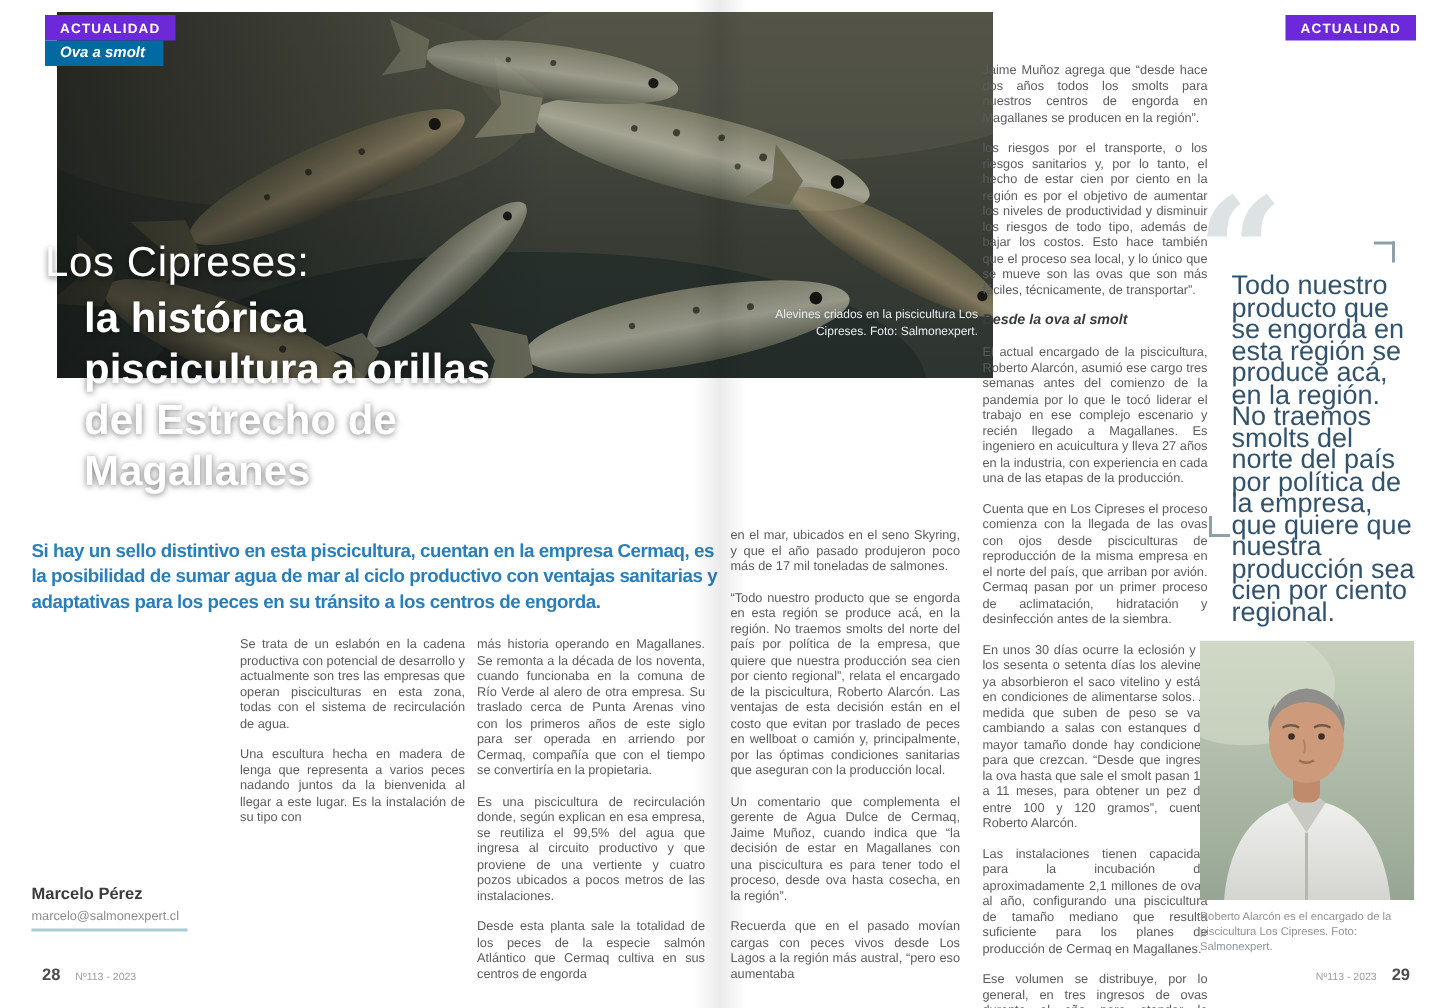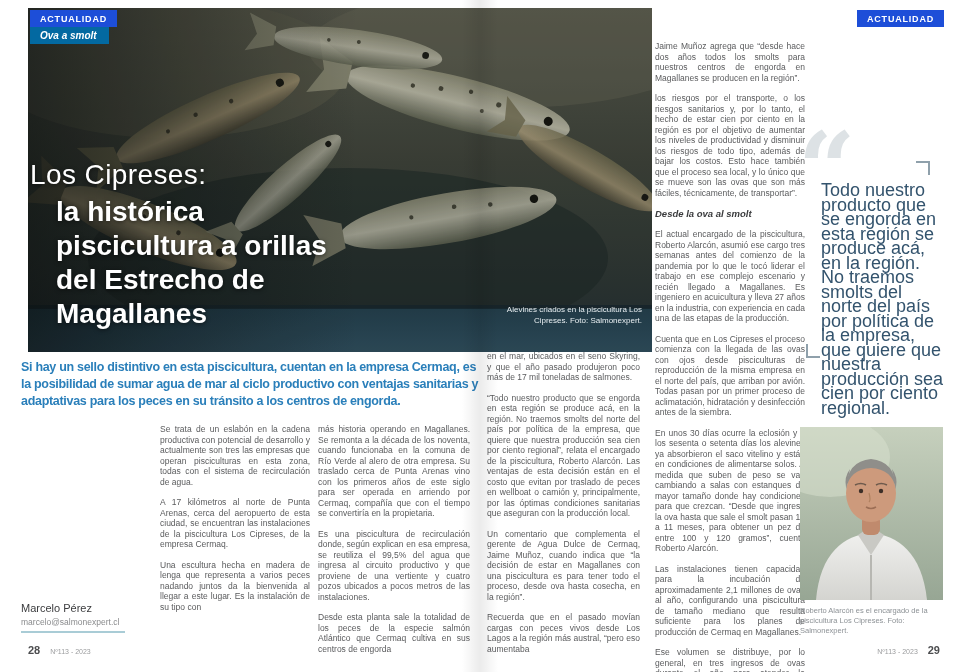--- a/index.html
+++ b/index.html
@@ -5,27 +5,27 @@
   * { margin:0; padding:0; box-sizing:border-box; }
   html,body { background:#e9e9e9; }
   body { font-family:"Liberation Sans", sans-serif; }
   .spread { position:relative; width:960px; height:672px; background:#ffffff; margin:0 auto; overflow:hidden; }
 
   
   .gutter { position:absolute; left:462px; top:0; width:36px; height:672px; z-index:4;
     background:linear-gradient(90deg, rgba(0,0,0,0) 0%, rgba(0,0,0,0.08) 50%, rgba(0,0,0,0) 100%); pointer-events:none; }
 
   
-  .hero-photo { position:absolute; left:28px; top:8px; width:624px; height:344px; z-index:1; overflow:hidden; }
+  .hero-photo { position:absolute; left:38px; top:8px; width:624px; height:244px; z-index:1; overflow:hidden; }
   .hero-photo svg { display:block; }
   .hero-caption { position:absolute; right:10px; bottom:26px; width:170px; text-align:right;
     color:#e8eef1; font-size:8px; line-height:10.5px; z-index:3; }
 
   
-  .badge { position:absolute; z-index:6; background:#1d4ed8; color:#fff; font-size:9px; font-weight:700;
+  .badge { position:absolute; z-index:6; background:#6d28d9; color:#fff; font-size:9px; font-weight:700;
     letter-spacing:0.8px; padding:4px 10px 3px 10px; }
   .badge-left { left:30px; top:10px; }
   .badge-right { right:16px; top:10px; }
   .kicker { position:absolute; left:30px; top:27px; z-index:6; background:#0369a1; color:#fff;
     font-size:10px; font-weight:700; font-style:italic; padding:3px 12px 3px 10px; }
 
   
   .title-block { position:absolute; left:30px; top:158px; width:310px; z-index:5; color:#fff;
     text-shadow:0 1px 4px rgba(0,0,0,0.55); }
   .title-light { font-size:28px; font-weight:400; letter-spacing:0.4px; line-height:34px; }
@@ -39,21 +39,21 @@
   .col { position:absolute; z-index:2; }
   .col p { font-size:8.5px; line-height:10.5px; color:#5a5b5d; text-align:justify; margin:0 0 10px 0; }
   .col1 { left:160px; top:424px; width:150px; }
   .col2 { left:318px; top:424px; width:152px; }
   .col3 { left:487px; top:351px; width:153px; }
   .col4 { left:655px; top:41px;  width:150px; }
   .subhead { font-size:9.5px; font-weight:700; color:#3a3b3d; margin:1px 0 10px 0; font-style:italic; }
 
   
   .author { position:absolute; left:21px; top:590px; z-index:2; }
-  .author-name { font-size:11px; font-weight:400; color:#3b3c3e;margin-top:12px; }
+  .author-name { font-size:11px; font-weight:700; color:#3b3c3e; }
   .author-email { font-size:8.5px; color:#8a8b8d; margin-top:3px; }
   .author-rule { width:104px; height:2px; background:#a9ccd6; margin-top:4px; }
 
   
   .footer { position:absolute; top:644px; z-index:2; font-size:7px; color:#9b9c9e; }
   .footer-left { left:28px; }
   .footer-right { right:20px; text-align:right; }
   .page-num { font-size:11px; font-weight:700; color:#4c4d4f;margin-top:24px; }
   .footer-left .issue { margin-left:8px; }
   .footer-right .issue { margin-right:8px; }
@@ -177,21 +177,20 @@
 
   <div class="title-block">
     <div class="title-light">Los Cipreses:</div>
     <div class="title-bold">la histórica piscicultura a orillas del Estrecho de Magallanes</div>
   </div>
 
   <div class="lead">Si hay un sello distintivo en esta piscicultura, cuentan en la empresa Cermaq, es la posibilidad de sumar agua de mar al ciclo productivo con ventajas sanitarias y adaptativas para los peces en su tránsito a los centros de engorda.</div>
 
   <div class="col col1">
     <p>Se trata de un eslabón en la cadena productiva con potencial de desarrollo y actualmente son tres las empresas que operan pisciculturas en esta zona, todas con el sistema de recirculación de agua.</p>
-    <p>A 17 kilómetros al norte de Punta Arenas, cerca del aeropuerto de esta ciudad, se encuentran las instalaciones de la piscicultura Los Cipreses, de la empresa Cermaq.</p>
     <p>Una escultura hecha en madera de lenga que representa a varios peces nadando juntos da la bienvenida al llegar a este lugar. Es la instalación de su tipo con</p>
   </div>
 
   <div class="col col2">
     <p>más historia operando en Magallanes. Se remonta a la década de los noventa, cuando funcionaba en la comuna de Río Verde al alero de otra empresa. Su traslado cerca de Punta Arenas vino con los primeros años de este siglo para ser operada en arriendo por Cermaq, compañía que con el tiempo se convertiría en la propietaria.</p>
     <p>Es una piscicultura de recirculación donde, según explican en esa empresa, se reutiliza el 99,5% del agua que ingresa al circuito productivo y que proviene de una vertiente y cuatro pozos ubicados a pocos metros de las instalaciones.</p>
     <p>Desde esta planta sale la totalidad de los peces de la especie salmón Atlántico que Cermaq cultiva en sus centros de engorda</p>
   </div>
 
   <div class="author">
@@ -212,21 +211,21 @@
     <p>“Todo nuestro producto que se engorda en esta región se produce acá, en la región. No traemos smolts del norte del país por política de la empresa, que quiere que nuestra producción sea cien por ciento regional”, relata el encargado de la piscicultura, Roberto Alarcón. Las ventajas de esta decisión están en el costo que evitan por traslado de peces en wellboat o camión y, principalmente, por las óptimas condiciones sanitarias que aseguran con la producción local.</p>
     <p>Un comentario que complementa el gerente de Agua Dulce de Cermaq, Jaime Muñoz, cuando indica que “la decisión de estar en Magallanes con una piscicultura es para tener todo el proceso, desde ova hasta cosecha, en la región”.</p>
     <p>Recuerda que en el pasado movían cargas con peces vivos desde Los Lagos a la región más austral, “pero eso aumentaba</p>
   </div>
 
   <div class="col col4">
     <p>Jaime Muñoz agrega que “desde hace dos años todos los smolts para nuestros centros de engorda en Magallanes se producen en la región”.</p>
     <p>los riesgos por el transporte, o los riesgos sanitarios y, por lo tanto, el hecho de estar cien por ciento en la región es por el objetivo de aumentar los niveles de productividad y disminuir los riesgos de todo tipo, además de bajar los costos. Esto hace también que el proceso sea local, y lo único que se mueve son las ovas que son más fáciles, técnicamente, de transportar”.</p>
     <div class="subhead">Desde la ova al smolt</div>
     <p>El actual encargado de la piscicultura, Roberto Alarcón, asumió ese cargo tres semanas antes del comienzo de la pandemia por lo que le tocó liderar el trabajo en ese complejo escenario y recién llegado a Magallanes. Es ingeniero en acuicultura y lleva 27 años en la industria, con experiencia en cada una de las etapas de la producción.</p>
-    <p>Cuenta que en Los Cipreses el proceso comienza con la llegada de las ovas con ojos desde pisciculturas de reproducción de la misma empresa en el norte del país, que arriban por avión. Todas pasan por un primer proceso de aclimatación, hidratación y desinfección antes de la siembra.</p>
+    <p>Cuenta que en Los Cipreses el proceso comienza con la llegada de las ovas con ojos desde pisciculturas de reproducción de la misma empresa en el norte del país, que arriban por avión. Cermaq pasan por un primer proceso de aclimatación, hidratación y desinfección antes de la siembra.</p>
     <p>En unos 30 días ocurre la eclosión y a los sesenta o setenta días los alevines ya absorbieron el saco vitelino y están en condiciones de alimentarse solos. A medida que suben de peso se van cambiando a salas con estanques de mayor tamaño donde hay condiciones para que crezcan. “Desde que ingresa la ova hasta que sale el smolt pasan 10 a 11 meses, para obtener un pez de entre 100 y 120 gramos”, cuenta Roberto Alarcón.</p>
     <p>Las instalaciones tienen capacidad para la incubación de aproximadamente 2,1 millones de ovas al año, configurando una piscicultura de tamaño mediano que resulta suficiente para los planes de producción de Cermaq en Magallanes.</p>
     <p>Ese volumen se distribuye, por lo general, en tres ingresos de ovas durante el año para atender la demanda variada de los</p>
   </div>
 
   <div class="quote-mark">“</div>
   <div class="bracket bracket-top"></div>
   <div class="bracket bracket-bottom"></div>
   <div class="pull-quote">Todo nuestro producto que se engorda en esta región se produce acá, en la región. No traemos smolts del norte del país por política de la empresa, que quiere que nuestra producción sea cien por ciento regional.</div>
 

